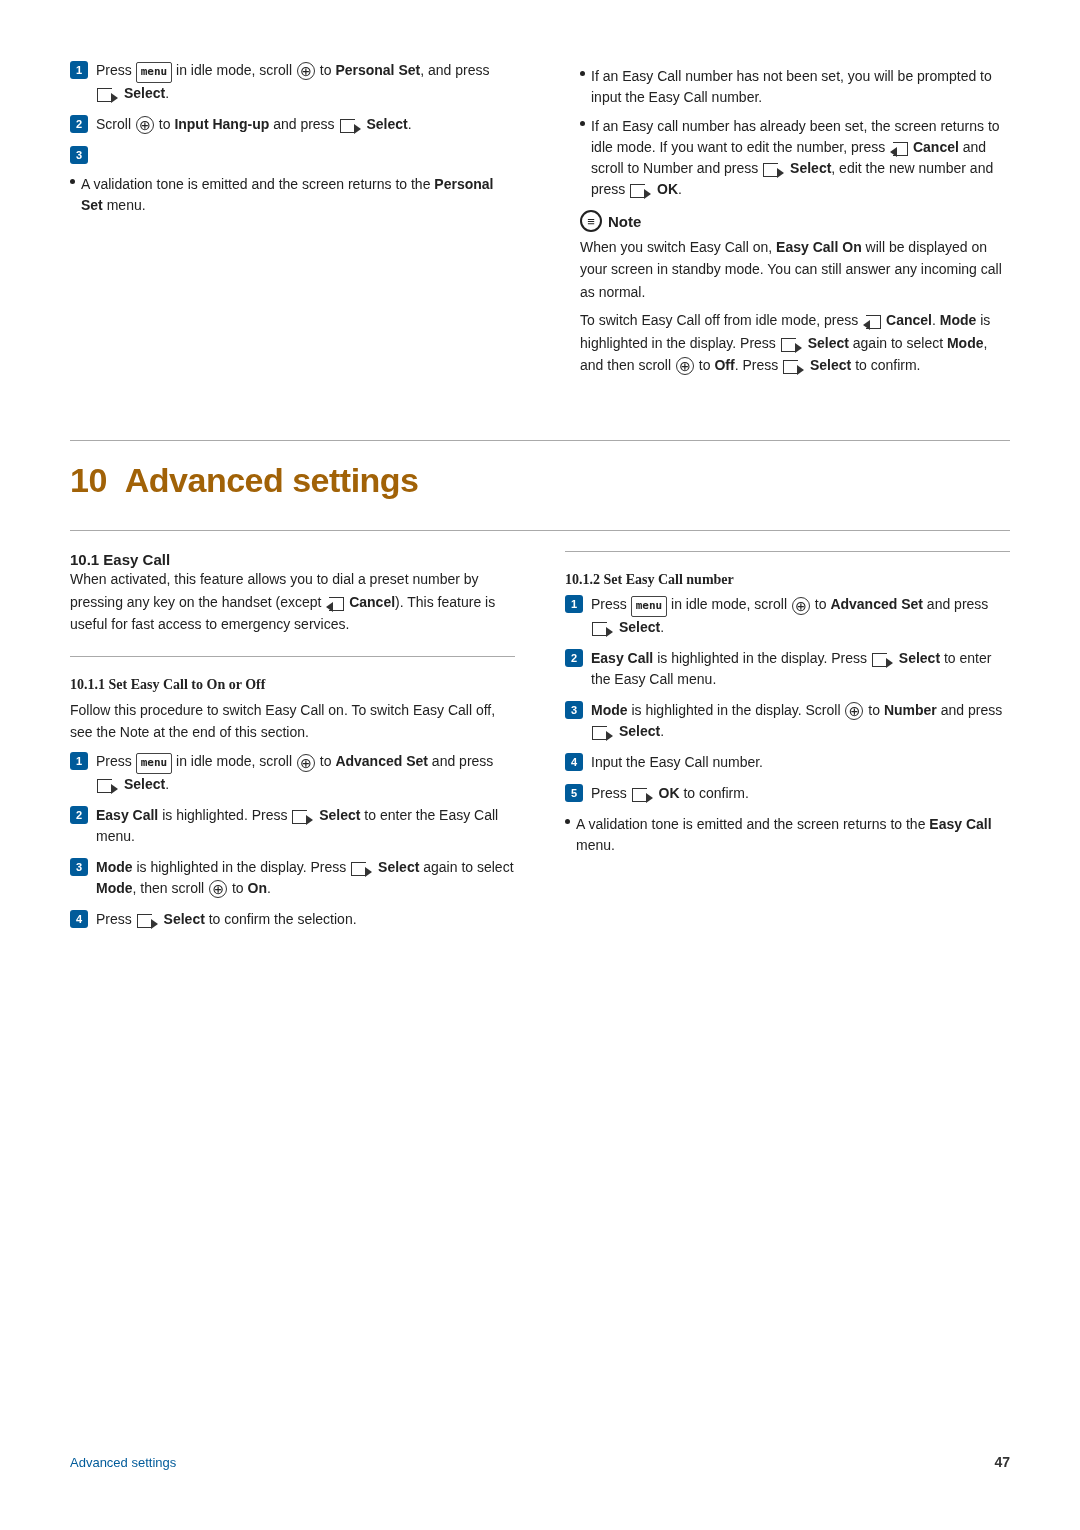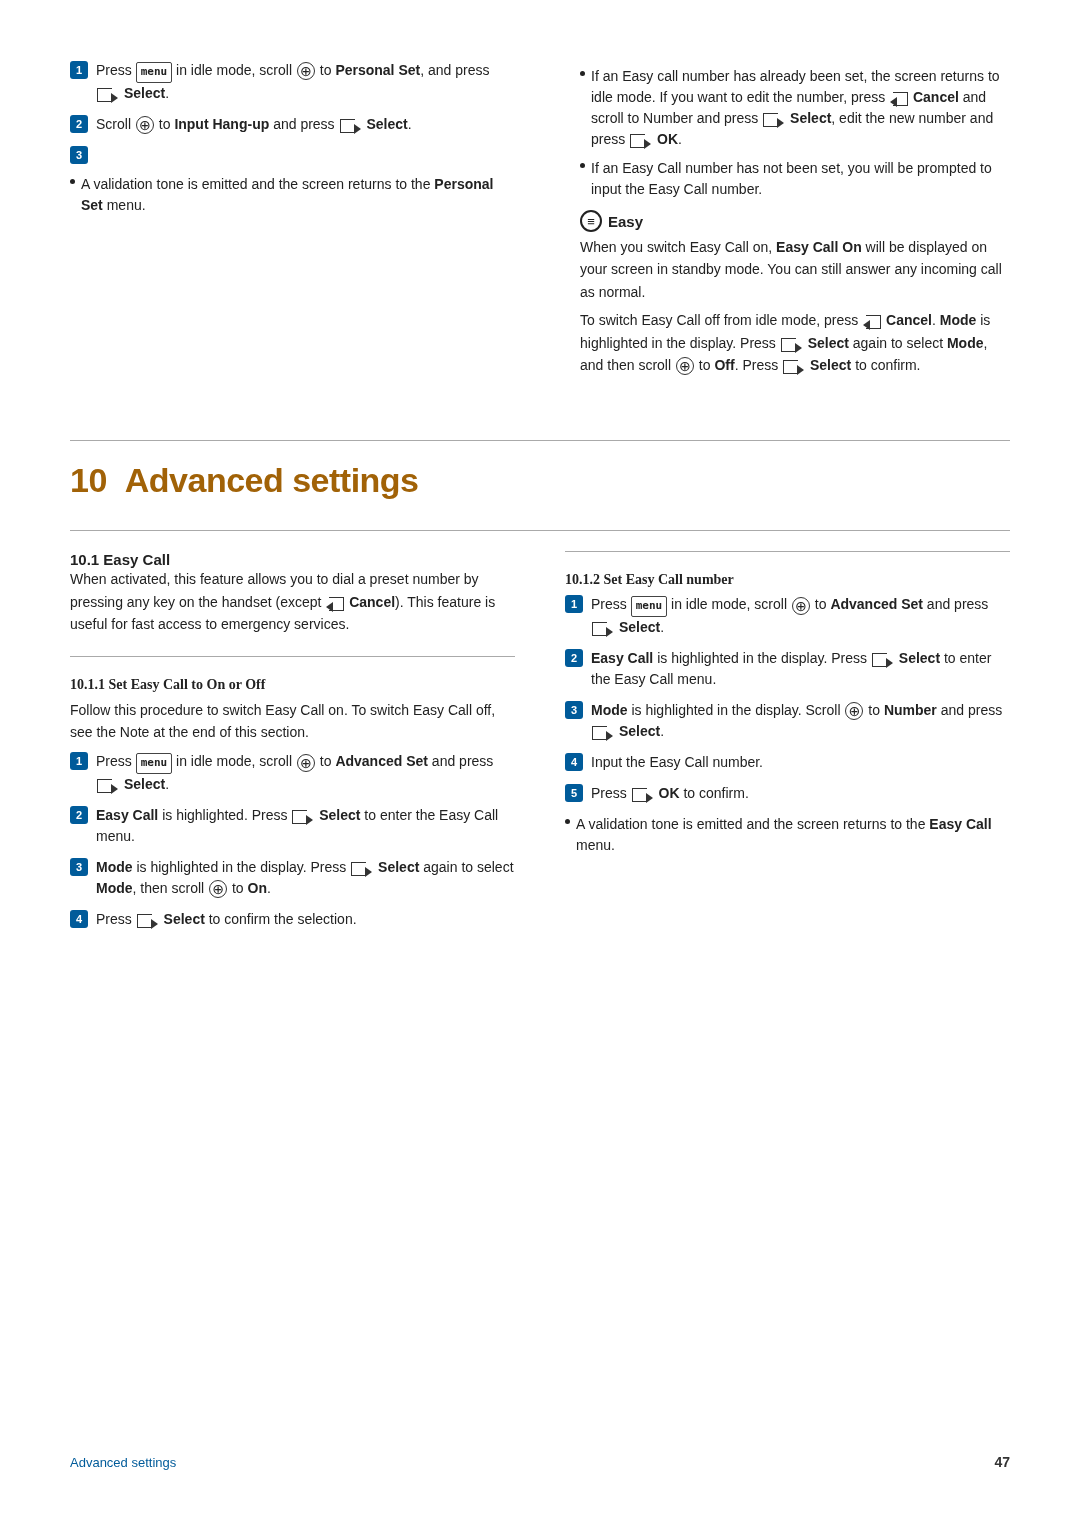--- a/index.html
+++ b/index.html
@@ -275,31 +275,31 @@
         <li class="bullet-item">
           <span class="bullet-dot"></span>
           <span>A validation tone is emitted and the screen returns to the <span class="bold">Personal Set</span> menu.</span>
         </li>
       </ul>
     </div>
     <div class="right-col">
       <ul class="bullet-list">
         <li class="bullet-item">
           <span class="bullet-dot"></span>
-          <span>If an Easy call number has already been set, the screen returns to idle mode. If you want to edit the number, press <span class="icon-cancel"></span> <span class="bold">Cancel</span> and scroll to Number and press <span class="icon-select"></span> <span class="bold">Select</span>, edit the new number and press <span class="icon-select"></span> <span class="bold">OK</span>.</span>
+          <span>If an Easy Call number has not been set, you will be prompted to input the Easy Call number.</span>
         </li>
         <li class="bullet-item">
           <span class="bullet-dot"></span>
-          <span>If an Easy Call number has not been set, you will be prompted to input the Easy Call number.</span>
+          <span>If an Easy call number has already been set, the screen returns to idle mode. If you want to edit the number, press <span class="icon-cancel"></span> <span class="bold">Cancel</span> and scroll to Number and press <span class="icon-select"></span> <span class="bold">Select</span>, edit the new number and press <span class="icon-select"></span> <span class="bold">OK</span>.</span>
         </li>
       </ul>
       <div class="note-box">
         <div class="note-header">
           <span class="note-icon">≡</span>
-          <span>Easy</span>
+          <span>Note</span>
         </div>
         <p class="note-text">
           When you switch Easy Call on, <span class="bold">Easy Call On</span> will be displayed on your screen in standby mode. You can still answer any incoming call as normal.
         </p>
         <p class="note-text">
           To switch Easy Call off from idle mode, press <span class="icon-cancel"></span> <span class="bold">Cancel</span>. <span class="bold">Mode</span> is highlighted in the display. Press <span class="icon-select"></span> <span class="bold">Select</span> again to select <span class="bold">Mode</span>, and then scroll <span class="icon-scroll"></span> to <span class="bold">Off</span>. Press <span class="icon-select"></span> <span class="bold">Select</span> to confirm.
         </p>
       </div>
     </div>
   </div>

